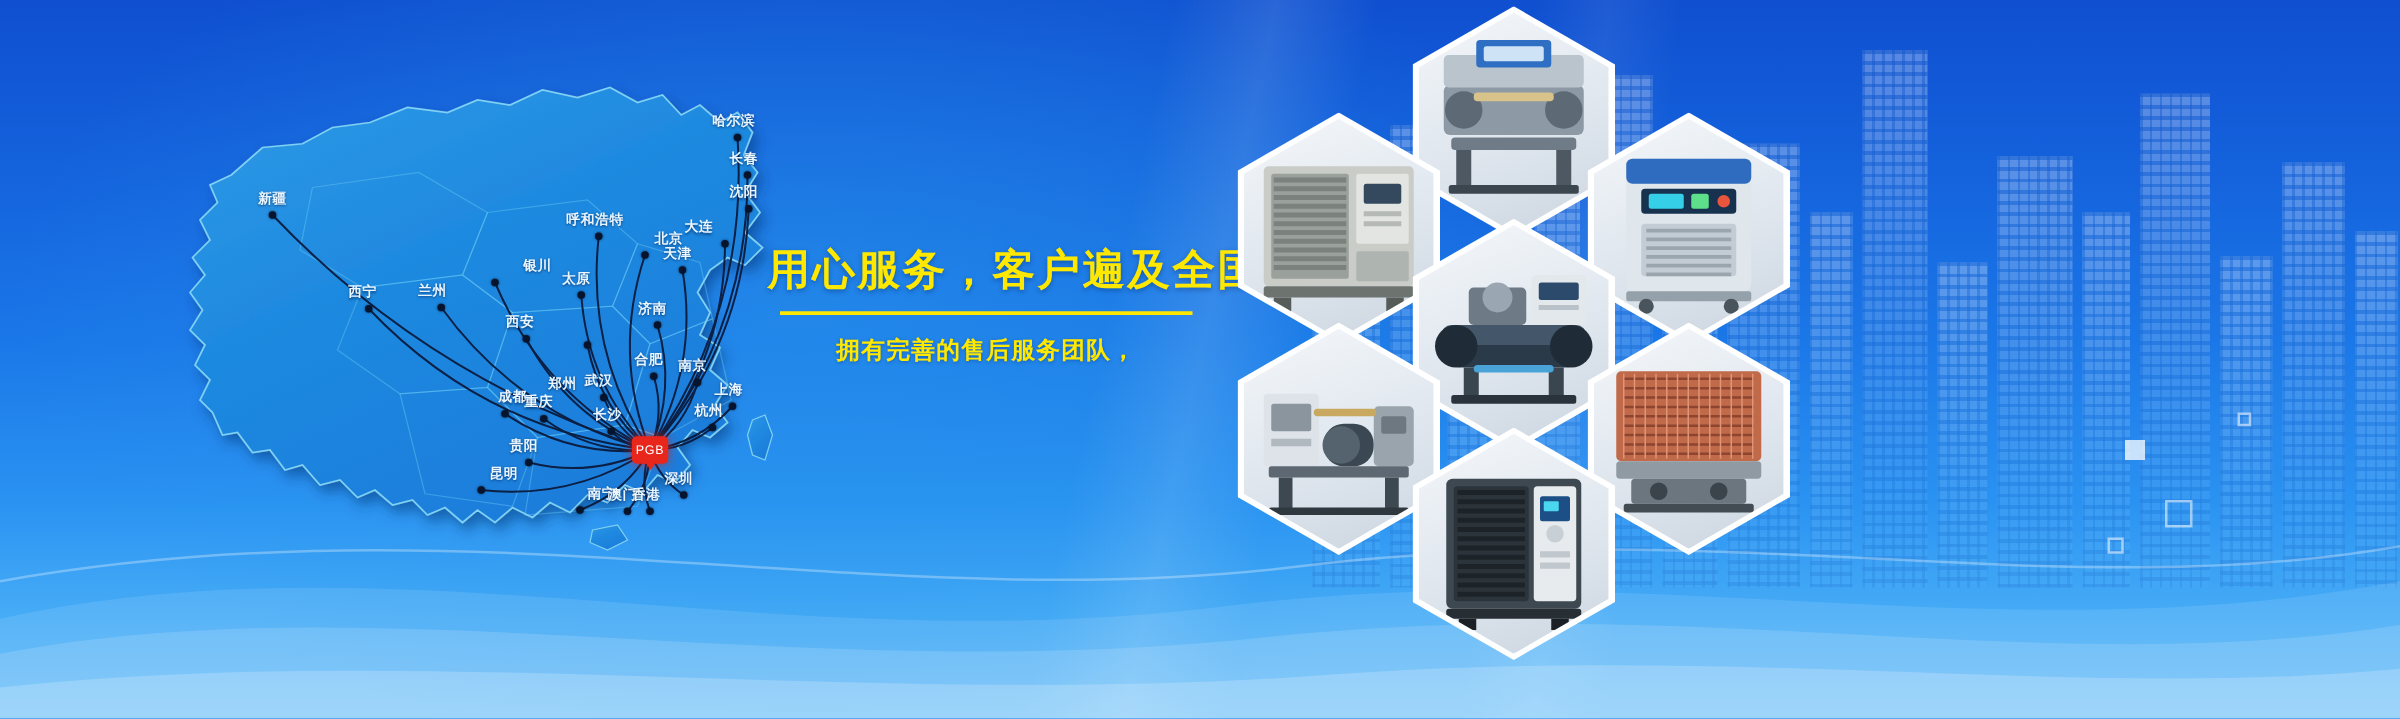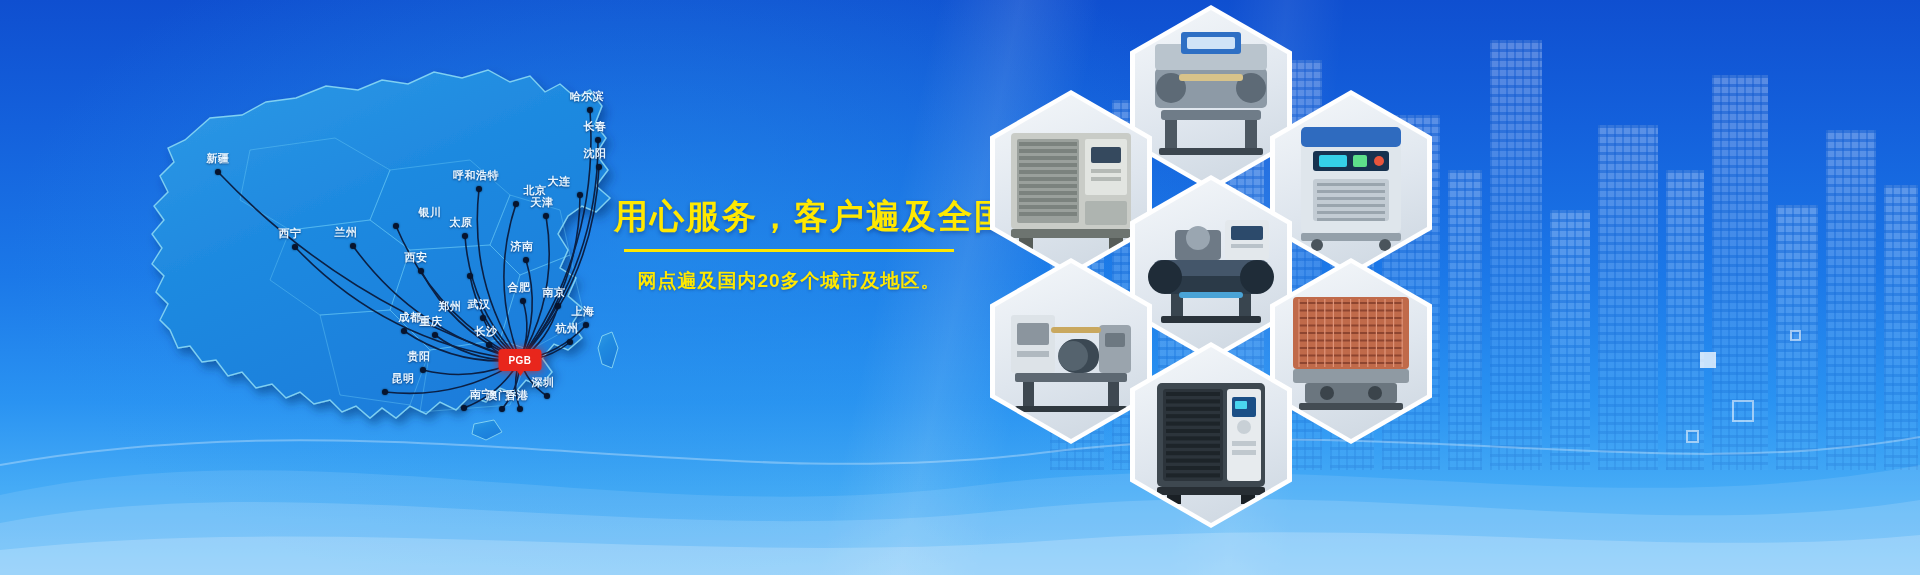--- a/index.html
+++ b/index.html
@@ -44,22 +44,22 @@
     letter-spacing:0.5px; white-space:nowrap; transform:translate(-50%,-100%);
     text-shadow:0 1px 2px rgba(0,30,80,0.65);
   }
   .city-dot {
     position:absolute; width:6px; height:6px; border-radius:50%;
     background:#07142e; transform:translate(-50%,-50%);
     box-shadow:0 0 2px rgba(0,0,0,0.7);
   }
   .hub-badge{
     position:absolute; transform:translate(-50%,-50%);
-    width:43px;height:22px;border-radius:4px;background:#e8261c;
-    color:#fff;font-size:10px;font-weight:700;letter-spacing:.5px;
+    width:29px;height:22px;border-radius:4px;background:#e8261c;
+    color:#fff;font-size:10px;font-weight:400;letter-spacing:.5px;
     display:flex;align-items:center;justify-content:center;
     box-shadow:0 0 8px rgba(230,30,20,0.75);
   }
   .hub-badge::after{
     content:"";position:absolute;bottom:-5px;left:50%;margin-left:-4px;
     border-left:4px solid transparent;border-right:4px solid transparent;
     border-top:6px solid #e8261c;
   }
 
   
@@ -265,21 +265,21 @@
         <div class="city-label" style="left: 453px; top: 370px;">深圳</div>
         <div class="city-dot" style="left: 457px; top: 376px;"></div>
       </div>
 
     <div class="hub-badge" id="hub-badge" style="left: 430px; top: 340px;">PGB</div>
   </div>
 
   <div id="text-block">
     <div id="headline">用心服务，客户遍及全国</div>
     <div id="rule"></div>
-    <div id="sub2">网点遍及国内20多个城市及地区。</div>
+    <div id="sub1">拥有完善的售后服务团队，</div>
   </div>
 
   <div id="hex-grid">
       <div class="hex" style="left: 175px; top: 5px;">
         <div class="inner">
           <svg viewBox="0 0 152 176">
             <rect x="20" y="58" width="112" height="40" rx="5" fill="#8d9aa6"></rect>
             <rect x="20" y="34" width="112" height="26" rx="4" fill="#b9c4cd"></rect>
             <rect x="46" y="22" width="60" height="22" rx="3" fill="#2e6fc4"></rect>
             <rect x="52" y="27" width="48" height="12" rx="2" fill="#cfe3f7"></rect>

